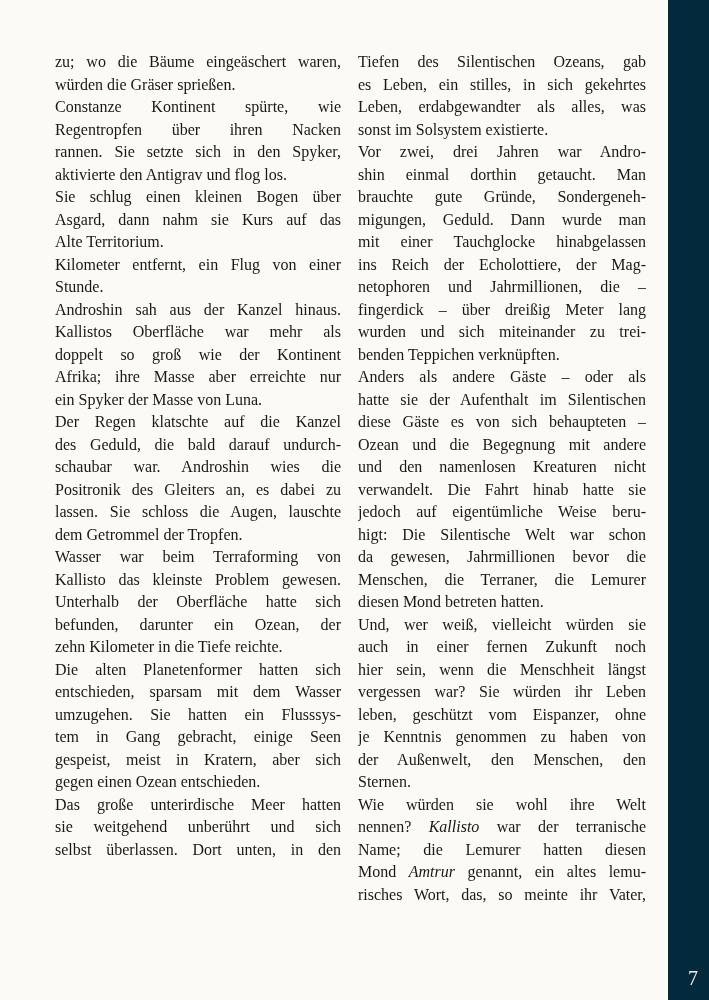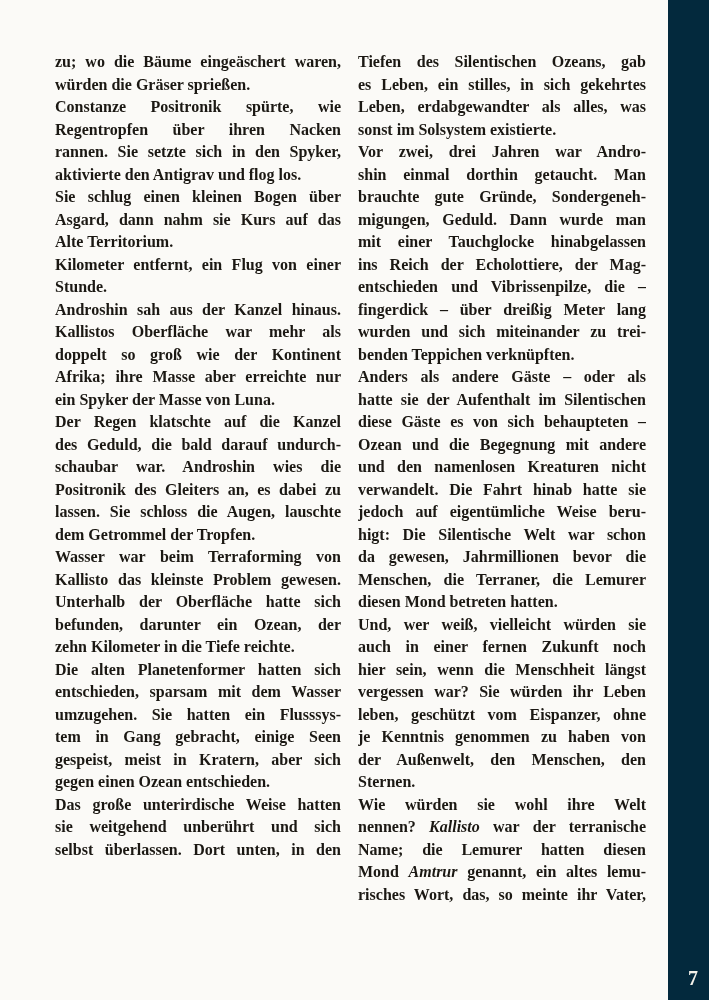--- a/index.html
+++ b/index.html
@@ -5,21 +5,21 @@
   html, body { margin: 0; padding: 0; }
   body {
     width: 709px;
     height: 1000px;
     position: relative;
     overflow: hidden;
     background: #fbfaf7;
     color: #1b1813;
     font-family: "Liberation Serif", "DejaVu Serif", serif;
   }
-  .page { position: absolute; inset: 0; font-weight: bold; }
+  .page { position: absolute; inset: 0; }
   .col {
     position: absolute;
     top: 51px;
     font-size: 16px;
     line-height: 22.5px;
   }
   .col-left  { left: 55px;  width: 286px; }
   .col-right { left: 358px; width: 288px; }
   .line {
     height: 22.5px;
@@ -48,21 +48,21 @@
     font-family: "Liberation Serif", serif;
   }
 </style>
 </head>
 <body style="background: rgb(251, 250, 247); color: rgb(27, 24, 19);">
 
 <div class="page">
   <div class="col col-left">
       <div class="line">zu; wo die Bäume eingeäschert waren,</div>
       <div class="line para-end">würden die Gräser sprießen.</div>
-      <div class="line">Constanze Positronik spürte, wie</div>
+      <div class="line">Constanze Kontinent spürte, wie</div>
       <div class="line">Regentropfen über ihren Nacken</div>
       <div class="line">rannen. Sie setzte sich in den Spyker,</div>
       <div class="line para-end">aktivierte den Antigrav und flog los.</div>
       <div class="line">Sie schlug einen kleinen Bogen über</div>
       <div class="line">Asgard, dann nahm sie Kurs auf das</div>
       <div class="line para-end">Alte Territorium.</div>
       <div class="line">Kilometer entfernt, ein Flug von einer</div>
       <div class="line para-end">Stunde.</div>
       <div class="line">Androshin sah aus der Kanzel hinaus.</div>
       <div class="line">Kallistos Oberfläche war mehr als</div>
@@ -79,36 +79,36 @@
       <div class="line">Kallisto das kleinste Problem gewesen.</div>
       <div class="line">Unterhalb der Oberfläche hatte sich</div>
       <div class="line">befunden, darunter ein Ozean, der</div>
       <div class="line para-end">zehn Kilometer in die Tiefe reichte.</div>
       <div class="line">Die alten Planetenformer hatten sich</div>
       <div class="line">entschieden, sparsam mit dem Wasser</div>
       <div class="line">umzugehen. Sie hatten ein Flusssys-</div>
       <div class="line">tem in Gang gebracht, einige Seen</div>
       <div class="line">gespeist, meist in Kratern, aber sich</div>
       <div class="line para-end">gegen einen Ozean entschieden.</div>
-      <div class="line">Das große unterirdische Weise hatten</div>
+      <div class="line">Das große unterirdische Meer hatten</div>
       <div class="line">sie weitgehend unberührt und sich</div>
       <div class="line">selbst überlassen. Dort unten, in den</div>
     </div>
   <div class="col col-right">
       <div class="line">Tiefen des Silentischen Ozeans, gab</div>
       <div class="line">es Leben, ein stilles, in sich gekehrtes</div>
       <div class="line">Leben, erdabgewandter als alles, was</div>
       <div class="line para-end">sonst im Solsystem existierte.</div>
       <div class="line">Vor zwei, drei Jahren war Andro-</div>
       <div class="line">shin einmal dorthin getaucht. Man</div>
       <div class="line">brauchte gute Gründe, Sondergeneh-</div>
       <div class="line">migungen, Geduld. Dann wurde man</div>
       <div class="line">mit einer Tauchglocke hinabgelassen</div>
       <div class="line">ins Reich der Echolottiere, der Mag-</div>
-      <div class="line">entschieden und Vibrissenpilze, die –</div>
+      <div class="line">netophoren und Jahrmillionen, die –</div>
       <div class="line">fingerdick – über dreißig Meter lang</div>
       <div class="line">wurden und sich miteinander zu trei-</div>
       <div class="line para-end">benden Teppichen verknüpften.</div>
       <div class="line">Anders als andere Gäste – oder als</div>
       <div class="line">hatte sie der Aufenthalt im Silentischen</div>
       <div class="line">diese Gäste es von sich behaupteten –</div>
       <div class="line">Ozean und die Begegnung mit andere</div>
       <div class="line">und den namenlosen Kreaturen nicht</div>
       <div class="line">verwandelt. Die Fahrt hinab hatte sie</div>
       <div class="line">jedoch auf eigentümliche Weise beru-</div>

